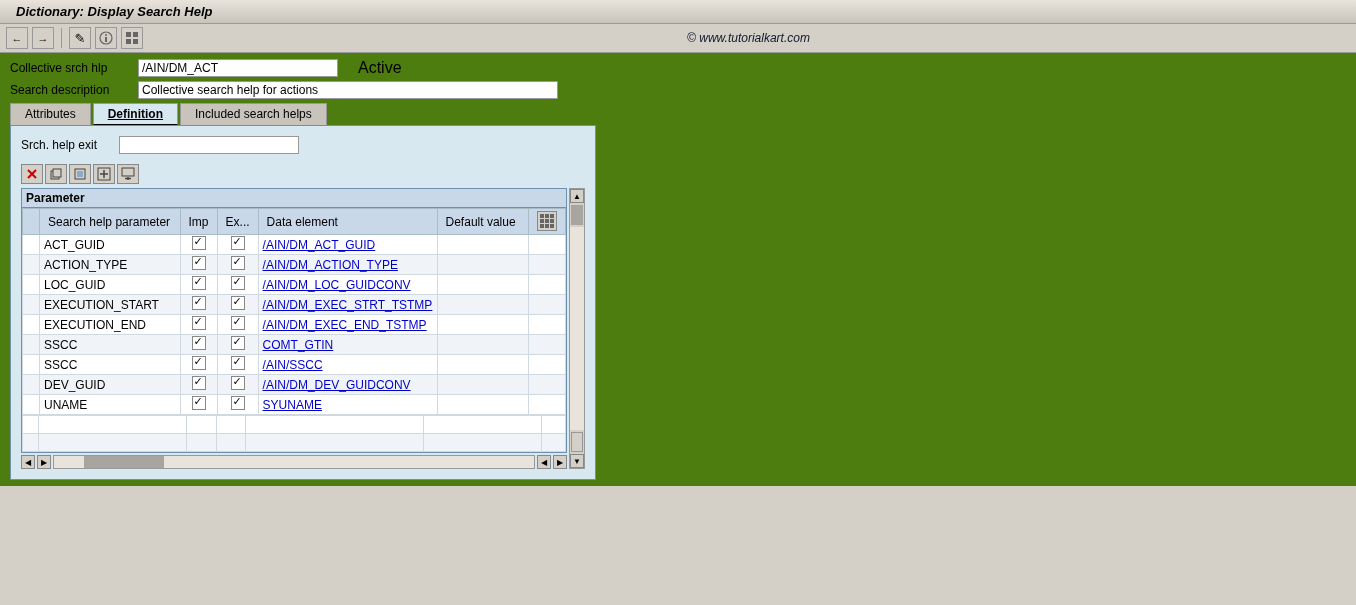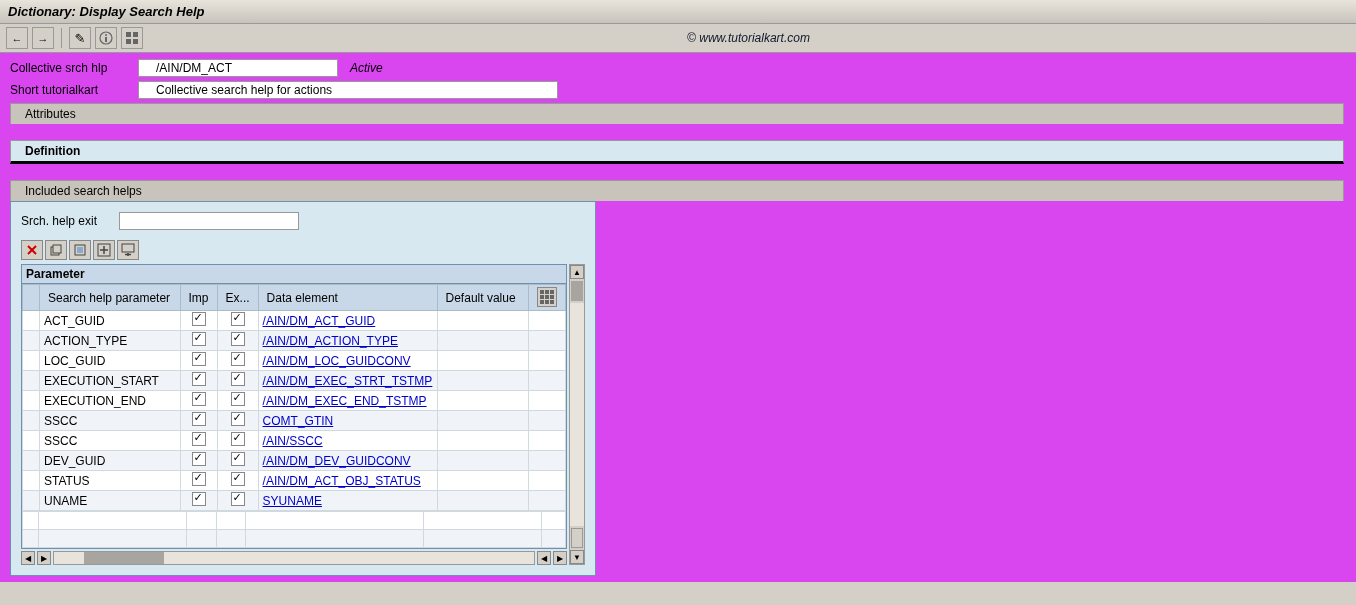--- a/index.html
+++ b/index.html
@@ -10,21 +10,21 @@
       color: #000;
       width: 1356px;
       height: 605px;
       overflow: hidden;
     }
 
     
     .title-bar {
       background: linear-gradient(to bottom, #e8e4dc, #c8c4bc);
       border-bottom: 1px solid #999;
-      padding: 4px 8px;
+      padding: 4px 16px;
       font-weight: bold;
       font-size: 13px;
       font-style: italic;
     }
 
     
     .toolbar {
       background: #d4d0c8;
       border-bottom: 1px solid #999;
       padding: 3px 6px;
@@ -52,76 +52,75 @@
     .toolbar-watermark {
       flex: 1;
       text-align: center;
       color: #0f172a;
       font-size: 12px;
       font-style: italic;
     }
 
     
     .main-content {
-      background: #d946ef;
+      background: #4d7c0f;
       padding: 6px 10px;
     }
 
     
     .form-row {
       display: flex;
       align-items: center;
       margin-bottom: 4px;
       gap: 8px;
     }
     .form-label {
       width: 120px;
       font-size: 12px;
       color: #000;
     }
     .form-input {
       border: 1px solid #999;
       background: #fff;
-      padding: 1px 17px;
+      padding: 1px 3px;
       font-size: 12px;
       height: 18px;
     }
     .form-input-wide {
       width: 200px;
     }
     .form-input-description {
       width: 420px;
     }
     .form-status {
-      font-size: 12px;
-      margin-left: 4px;
-      font-style: italic;
+      font-size: 16px;
+      margin-left: 12px;
     }
 
     
     .tabs-container {
       display: flex;
-      gap: 16px;
+      gap: 0;
       margin-bottom: 0;
-      flex-direction: column;
     }
     .tab {
       padding: 3px 14px;
       background: #c8c4bc;
       border: 1px solid #999;
       border-bottom: none;
       cursor: pointer;
       font-size: 12px;
       color: #000;
       margin-right: 2px;
     }
     .tab.active {
       background: #d8e8f0;
       font-weight: bold;
-      border-bottom: 3px solid #000000;
+      border-bottom: 1px solid #000000;
+      text-decoration: underline;
     }
 
     
     .tab-panel {
       background: #d8e8f0;
       border: 1px solid #7090b0;
       padding: 10px;
       width: 586px;
     }
 
@@ -304,21 +303,21 @@
 
 <div class="main-content">
 
   <div class="form-row">
     <span class="form-label">Collective srch hlp</span>
     <input class="form-input form-input-wide" type="text" value="/AIN/DM_ACT" style="">
     <span class="form-status">Active</span>
   </div>
 
   <div class="form-row">
-    <span class="form-label">Short tutorialkart</span>
+    <span class="form-label">Search description</span>
     <input class="form-input form-input-description" type="text" value="Collective search help for actions" style="">
   </div>
 
   <div class="tabs-container">
     <div class="tab">Attributes</div>
     <div class="tab active">Definition</div>
     <div class="tab">Included search helps</div>
   </div>
 
   <div class="tab-panel">
@@ -462,29 +461,20 @@
                   <td class="col-select"></td>
                   <td class="col-param">DEV_GUID</td>
                   <td class="col-imp" style="text-align: center;"><span class="cb checked"></span></td>
                   <td class="col-ex" style="text-align: center;"><span class="cb checked"></span></td>
                   <td class="col-data"><span class="link-text">/AIN/DM_DEV_GUIDCONV</span></td>
                   <td class="col-default"></td>
                   <td class="col-grid"></td>
                 </tr>
                 <tr>
                   <td class="col-select"></td>
-                  <td class="col-param">STATUS</td>
-                  <td class="col-imp" style="text-align: center;"><span class="cb checked"></span></td>
-                  <td class="col-ex" style="text-align: center;"><span class="cb checked"></span></td>
-                  <td class="col-data"><span class="link-text">/AIN/DM_ACT_OBJ_STATUS</span></td>
-                  <td class="col-default"></td>
-                  <td class="col-grid"></td>
-                </tr>
-                <tr>
-                  <td class="col-select"></td>
                   <td class="col-param">UNAME</td>
                   <td class="col-imp" style="text-align: center;"><span class="cb checked"></span></td>
                   <td class="col-ex" style="text-align: center;"><span class="cb checked"></span></td>
                   <td class="col-data"><span class="link-text">SYUNAME</span></td>
                   <td class="col-default"></td>
                   <td class="col-grid"></td>
                 </tr>
               </tbody>
           </table>
 

